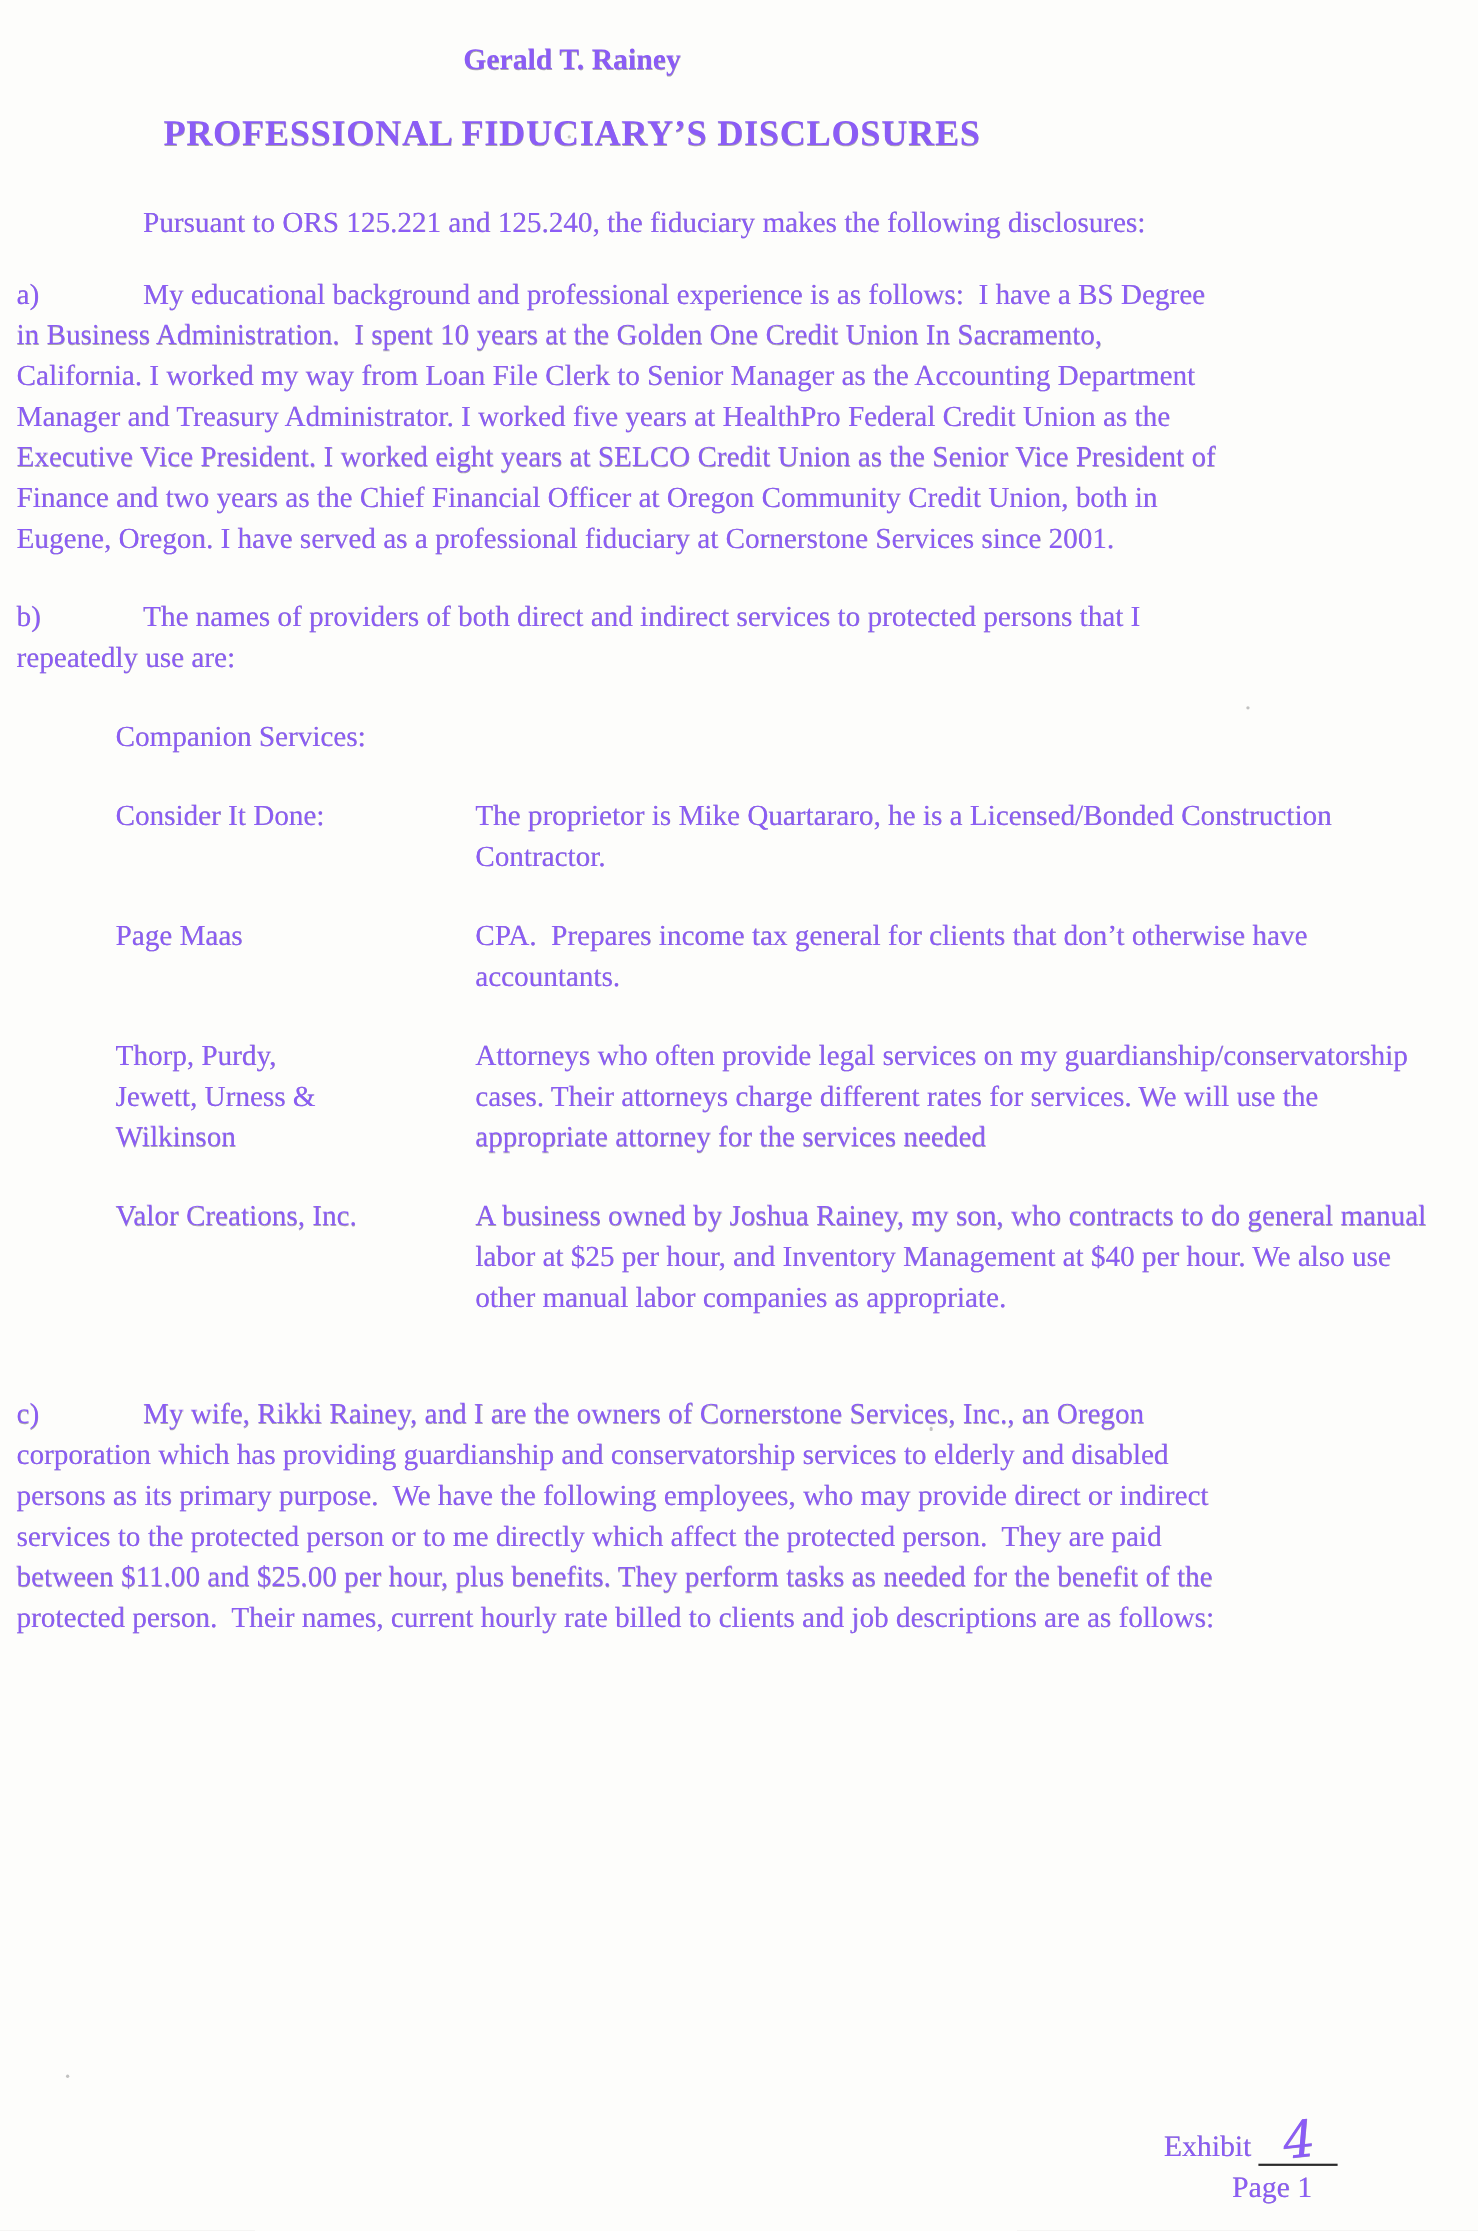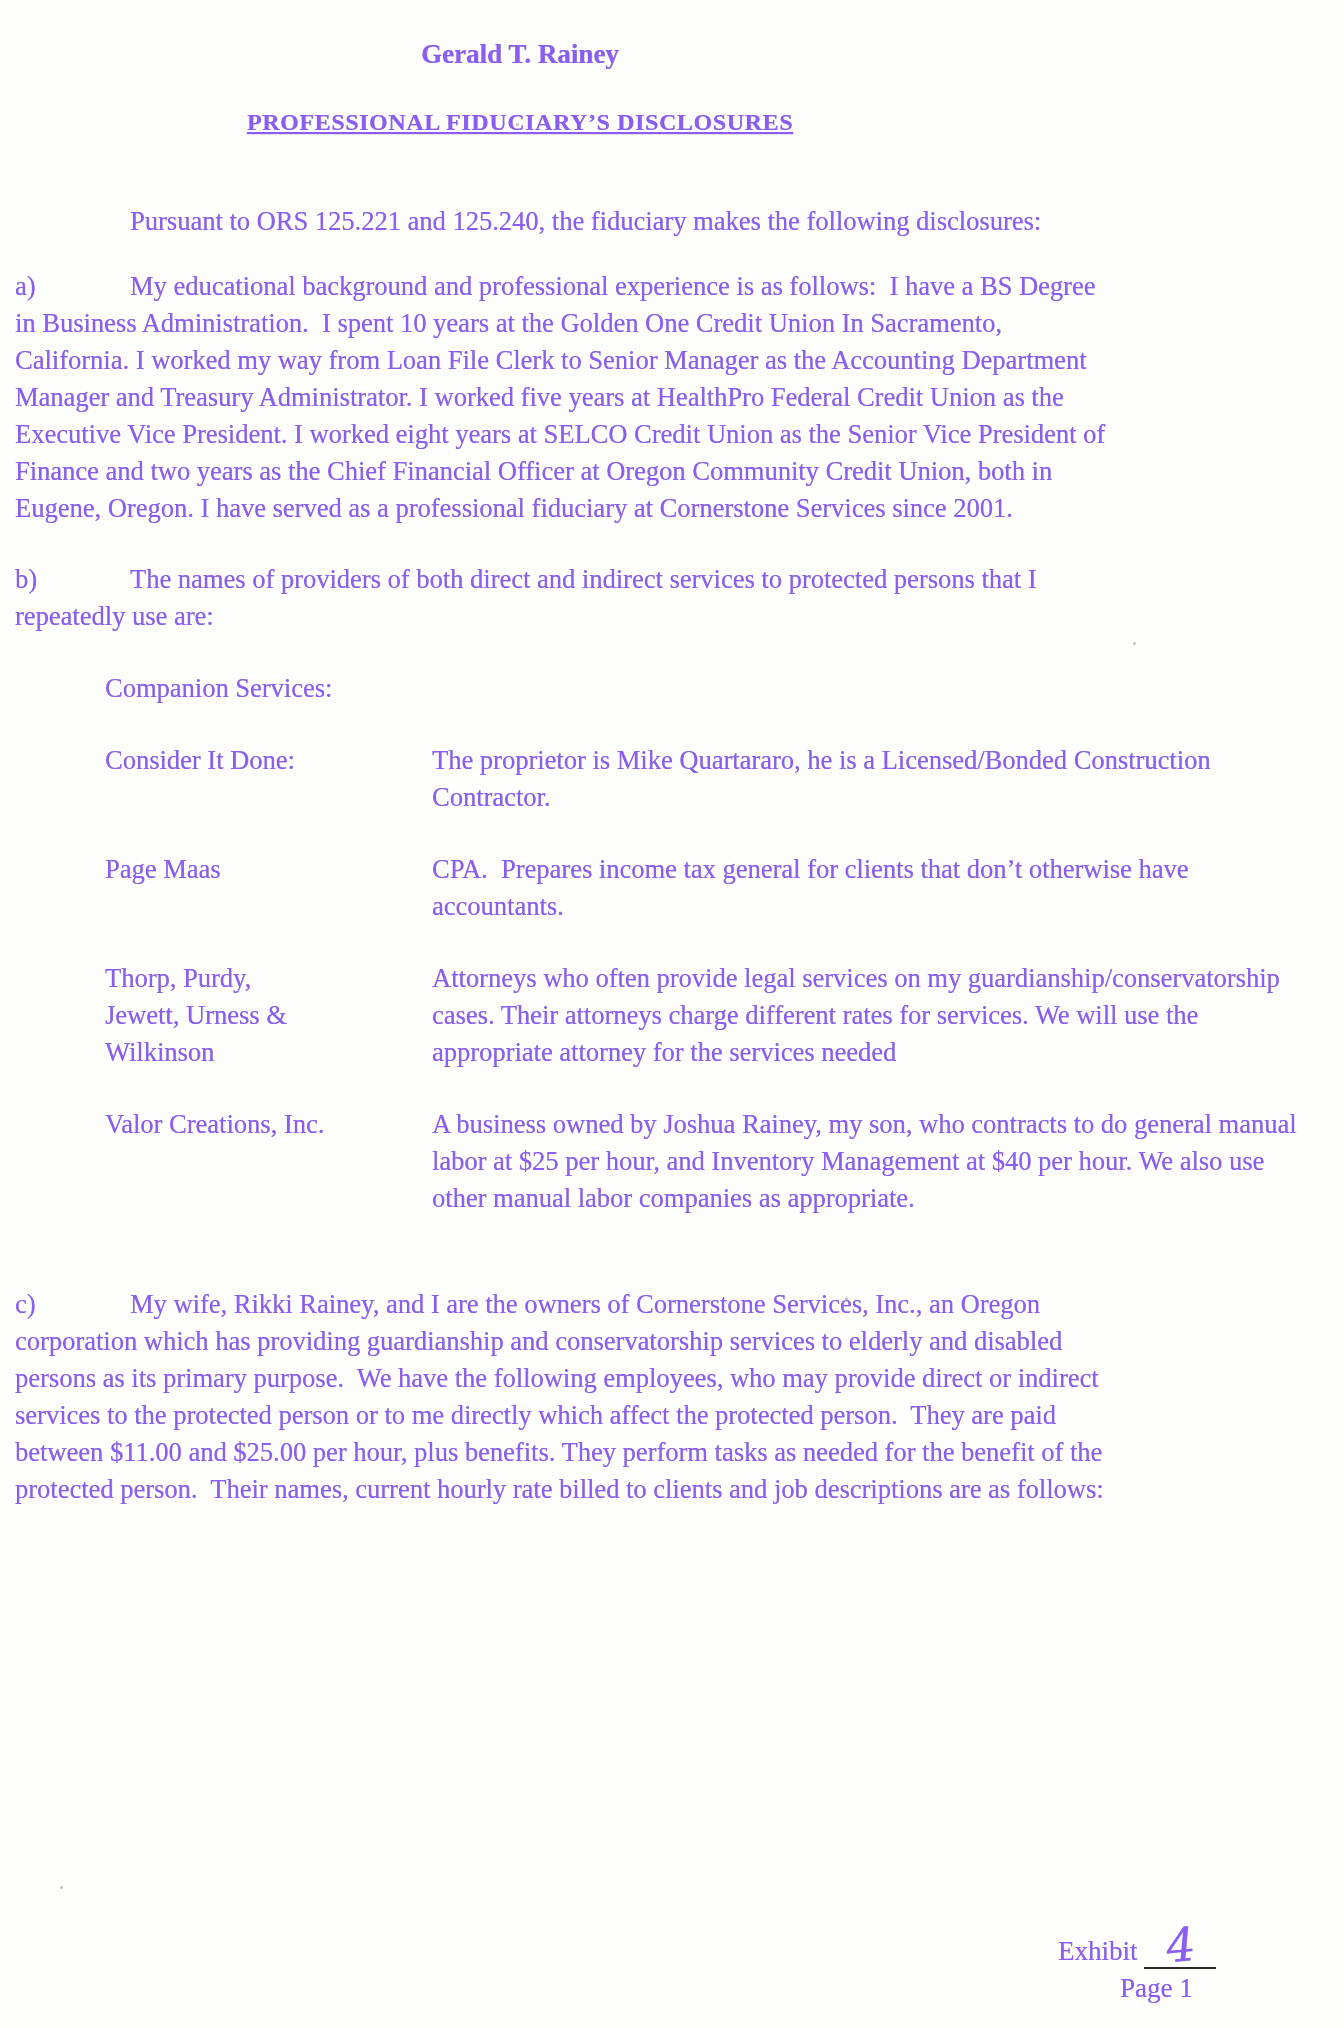--- a/index.html
+++ b/index.html
@@ -13,22 +13,22 @@
     padding: 0 24px 0 15px;
     overflow: hidden;
     font-family: "Liberation Serif", "DejaVu Serif", serif;
     color: #8b5cf6;
     font-size: 26.5px;
     line-height: 37px;
     text-shadow: 0.3px 0.3px 0.6px rgba(10,10,10,0.35);
   }
   .center-col { width: 1010px; text-align: center; }
   .doc-name { margin-top: 36px; font-weight: bold; font-size: 27px; }
-  .doc-heading { margin-top: 31px; font-weight: bold; font-size: 24px; letter-spacing: 0.6px; text-decoration: underline; }
-  .intro { margin-top: 62px; width: 1100px; text-indent: 115px; }
+  .doc-heading { margin-top: 31px; font-weight: bold; font-size: 33px; letter-spacing: 0.6px; }
+  .intro { margin-top: 43px; width: 1100px; text-indent: 115px; }
   .para { margin: 0; width: 1100px; }
   .para-a { margin-top: 28px; font-family: Liberation Serif, serif; }
   .para-b { margin-top: 34px; }
   .para-c { margin-top: 69px; }
   .para-label { display: inline-block; width: 115px; }
   .para-text { white-space: pre-wrap; }
   .provider { display: flex; padding-left: 90px; margin-top: 35px; }
   .provider-name { flex: 0 0 327px; white-space: pre-line; }
   .provider-desc { width: 888px; white-space: pre-wrap; }
   .footer { position: absolute; left: 1058px; top: 1933px; width: 190px; font-size: 27px; }

